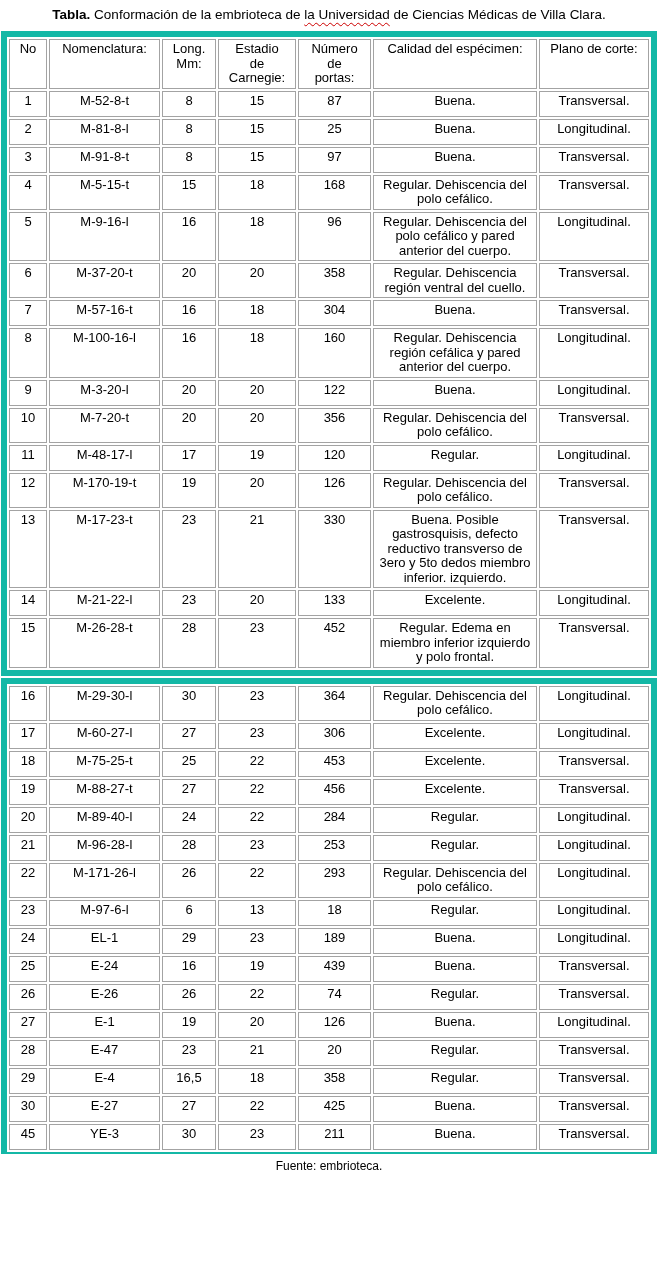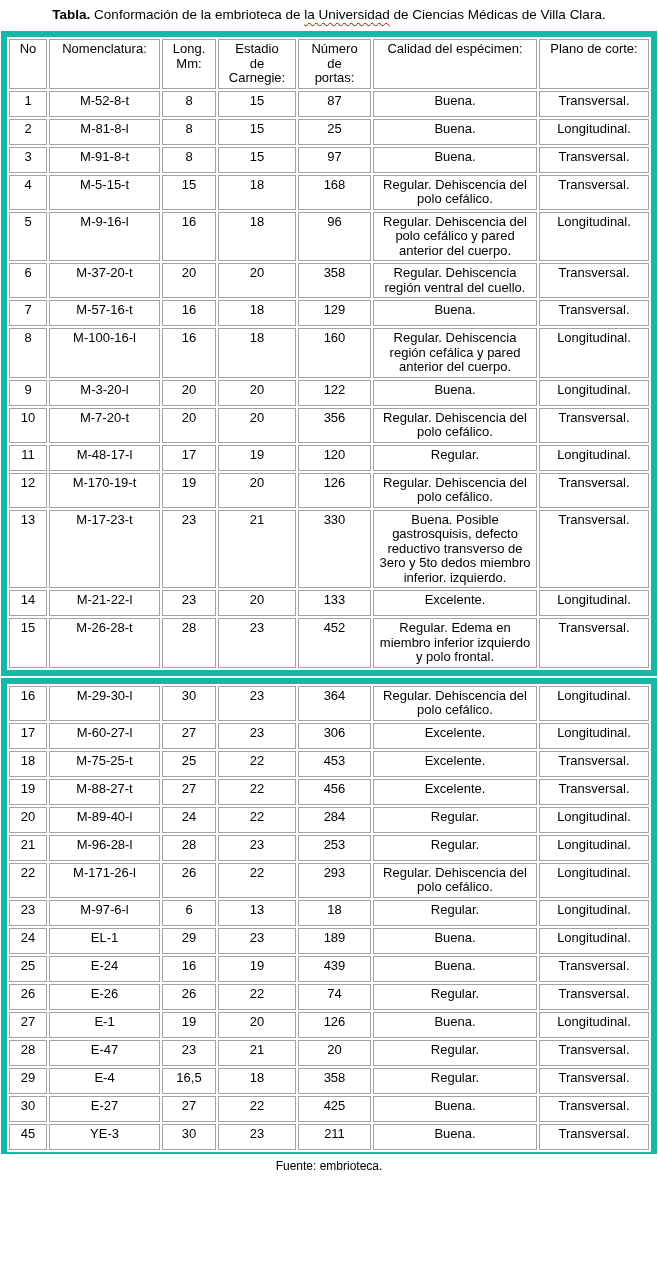--- a/index.html
+++ b/index.html
@@ -147,21 +147,21 @@
           <td>20</td>
           <td>358</td>
           <td>Regular. Dehiscencia región ventral del cuello.</td>
           <td>Transversal.</td>
         </tr>
         <tr>
           <td>7</td>
           <td>M-57-16-t</td>
           <td>16</td>
           <td>18</td>
-          <td>129</td>
+          <td>304</td>
           <td>Buena.</td>
           <td>Transversal.</td>
         </tr>
         <tr>
           <td>8</td>
           <td>M-100-16-l</td>
           <td>16</td>
           <td>18</td>
           <td>160</td>
           <td>Regular. Dehiscencia región cefálica y pared anterior del cuerpo.</td>

